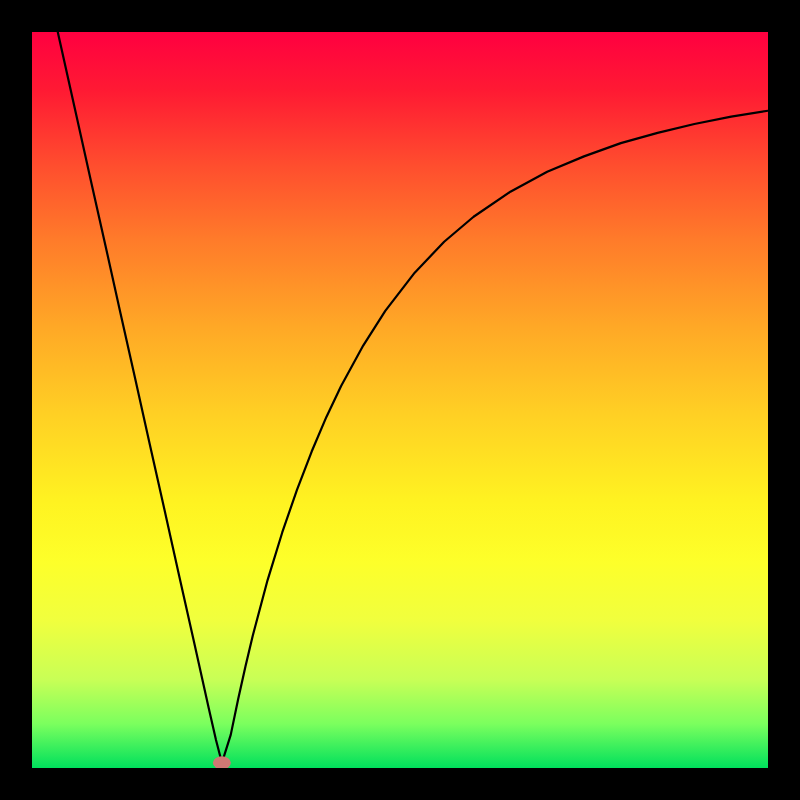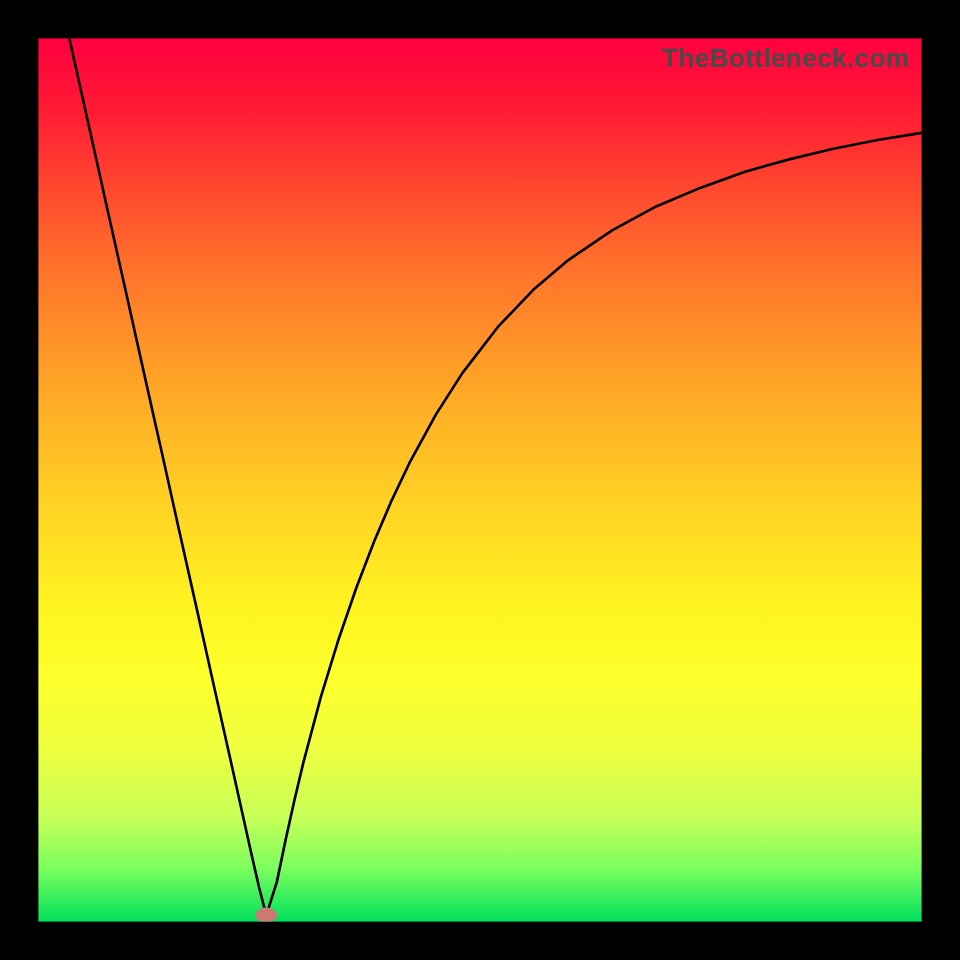--- a/index.html
+++ b/index.html
@@ -46,19 +46,18 @@
     font-size: 22px;
     font-weight: bold;
     color: #4a4a4a;
     letter-spacing: 0.2px;
   }
 </style>
 </head>
 <body>
 <div class="frame">
   <div class="plot">
-    <div class="attribution">TheBottleneck.com</div>
     <svg class="curve" viewBox="0 0 736 736" preserveAspectRatio="none">
       <path id="curve-path" fill="none" stroke="#000" stroke-width="2.2" stroke-linejoin="round" stroke-linecap="round" d="M25.76 0.00 L44.16 82.43 L58.88 148.67 L73.60 214.18 L88.32 280.42 L103.04 345.92 L117.76 412.16 L132.48 477.66 L147.20 543.90 L161.92 609.41 L176.64 675.65 L184.00 708.03 L189.89 730.85 L198.72 702.88 L206.08 667.55 L213.44 634.43 L220.80 603.52 L235.52 548.32 L250.24 500.48 L264.96 457.79 L279.68 419.52 L294.40 384.93 L309.12 354.02 L331.20 313.54 L353.28 278.94 L382.72 240.67 L412.16 209.76 L441.60 184.74 L478.40 159.71 L515.20 139.84 L552.00 124.38 L588.80 111.14 L625.60 100.83 L662.40 92.00 L699.20 84.64 L736.00 78.75"></path>
       <ellipse id="marker" rx="9" ry="6.5" fill="#ce7874" stroke="none" cx="189.89" cy="730.85"></ellipse>
     </svg>
   </div>
 </div>
 
 </body></html>

